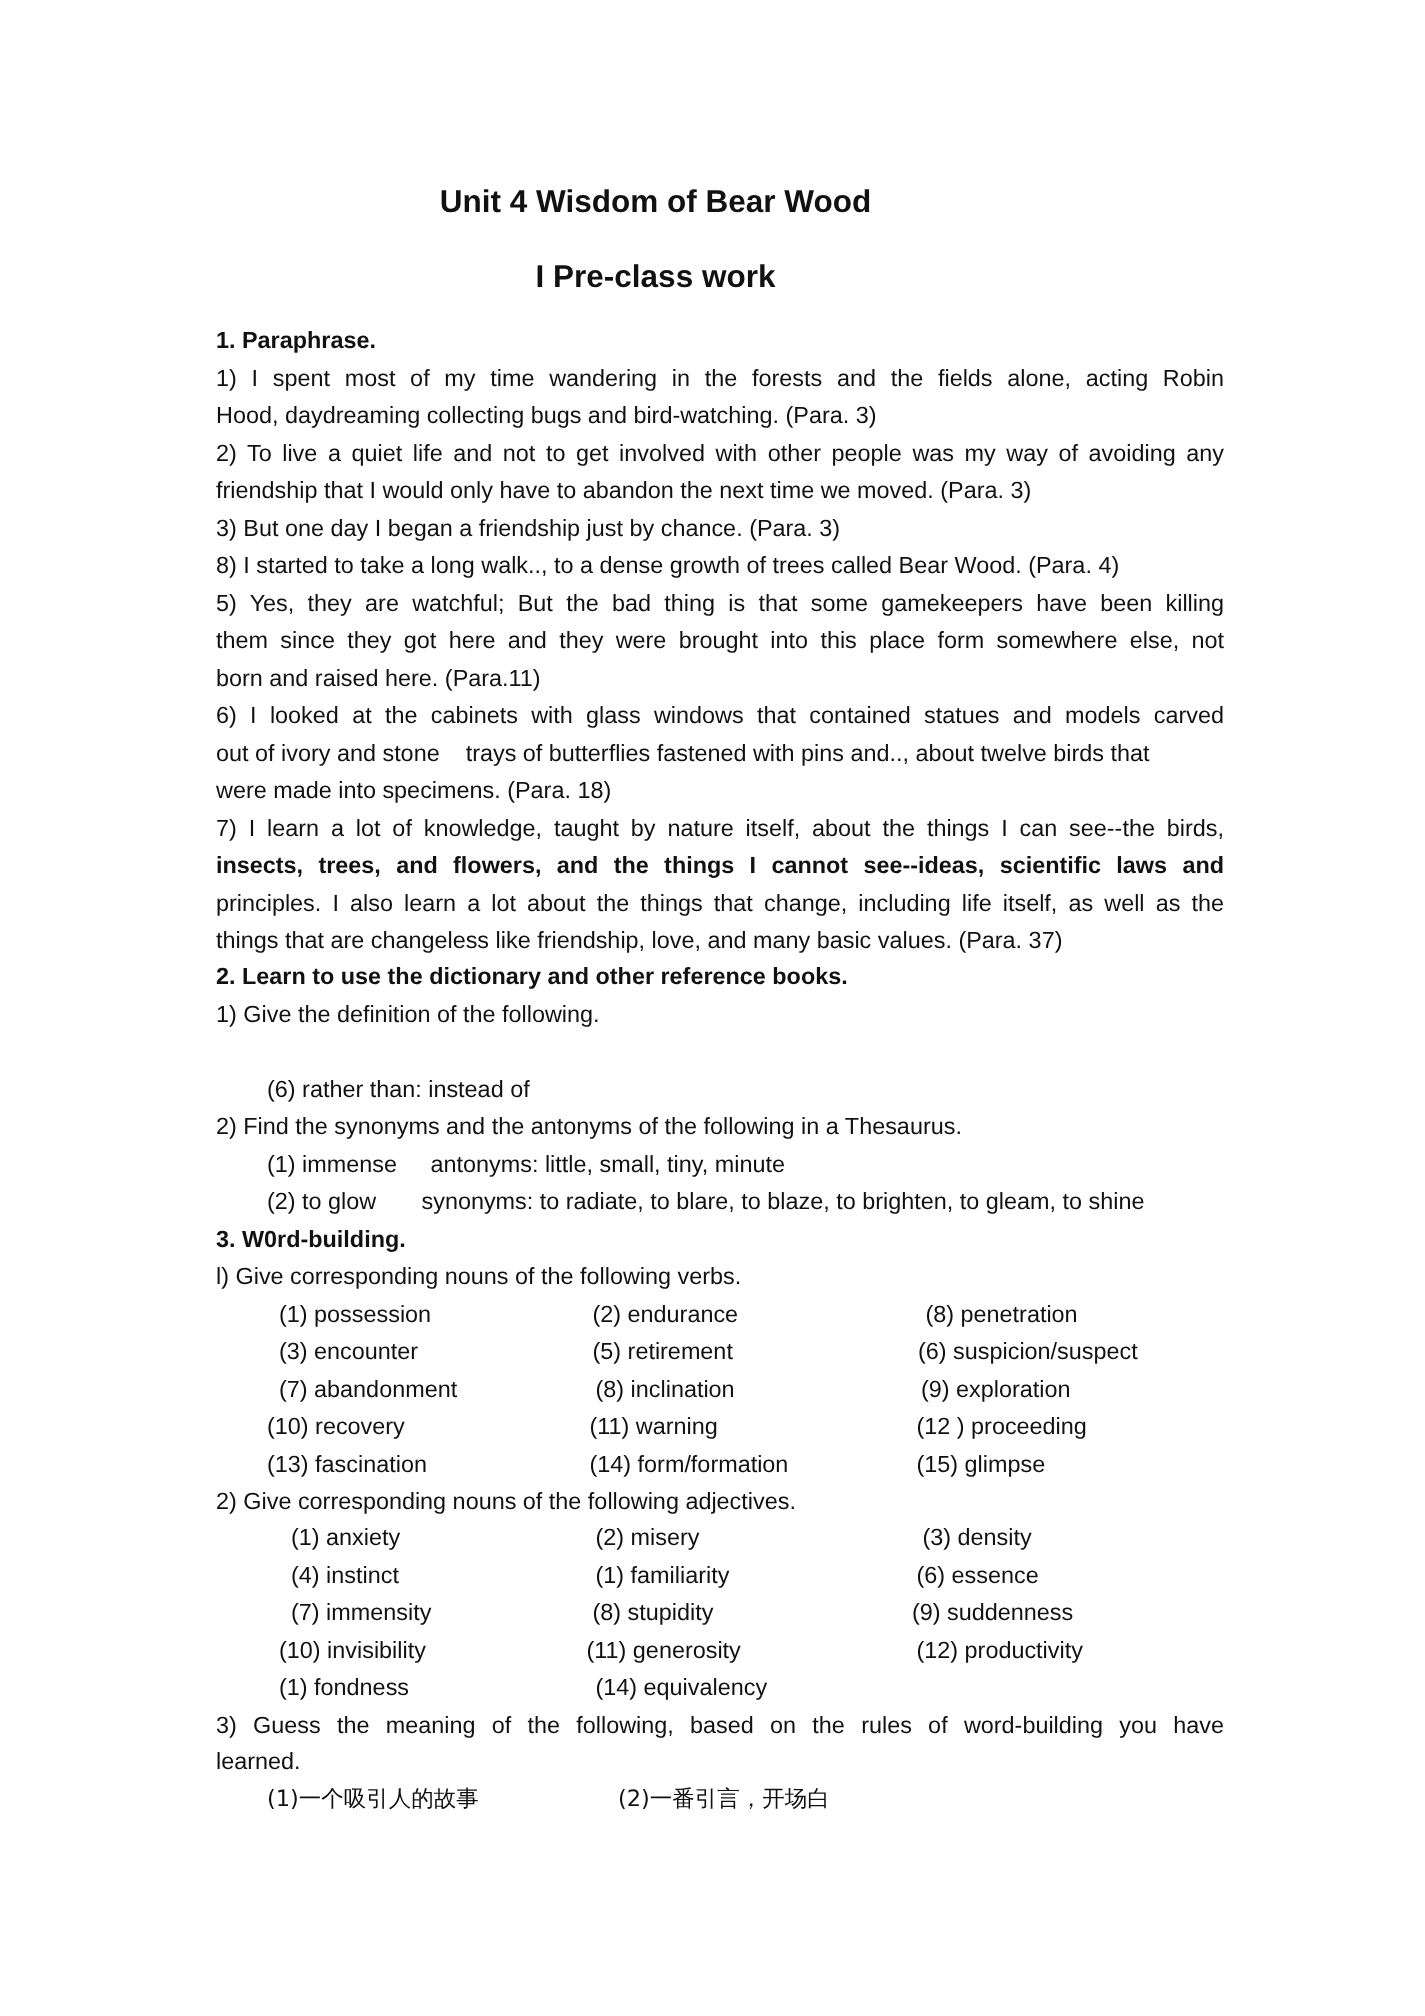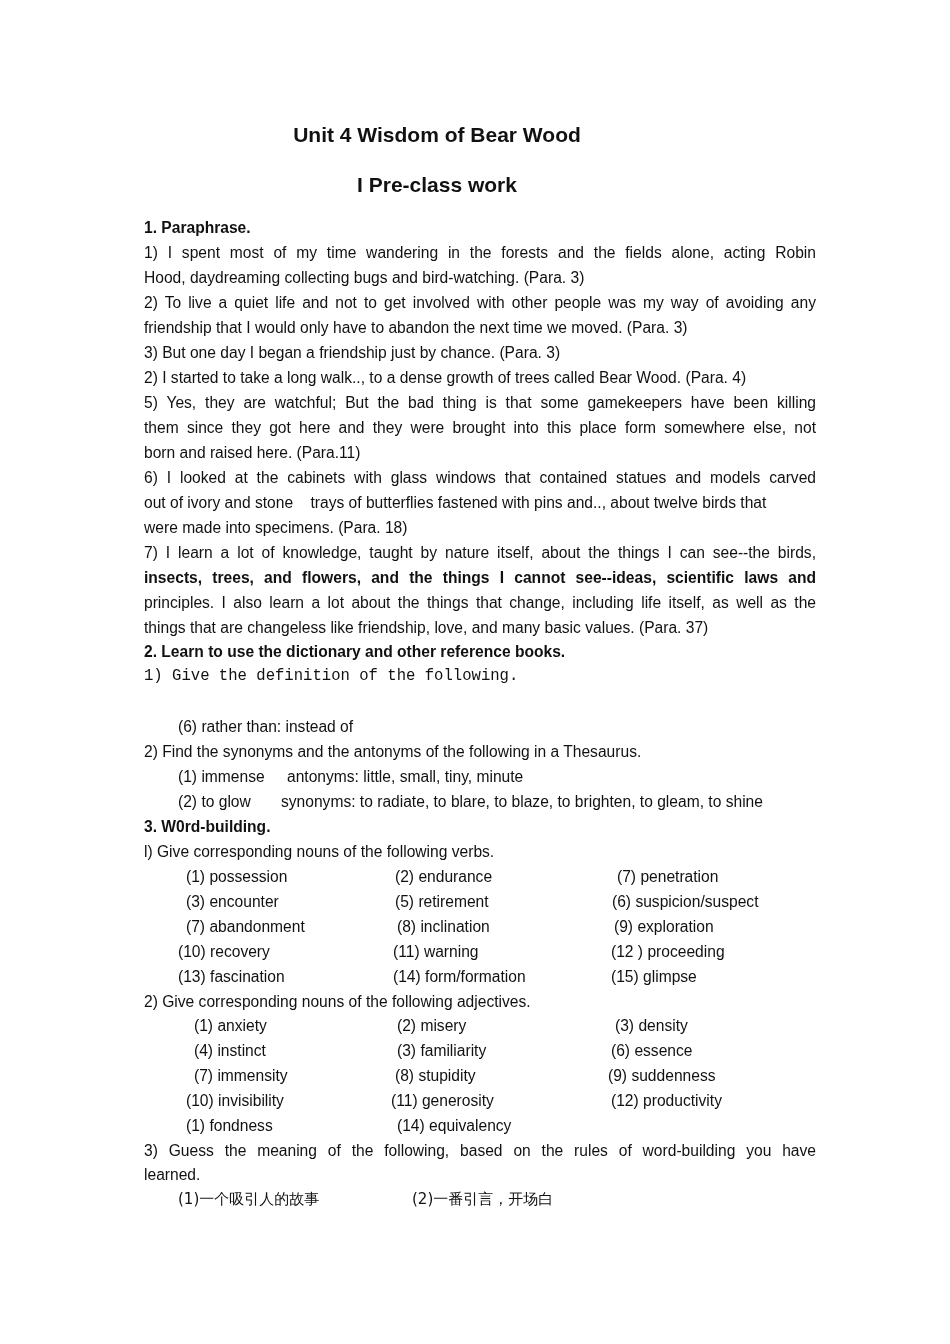--- a/index.html
+++ b/index.html
@@ -23,47 +23,47 @@
 
   <div class="title" style="top:123px;">Unit 4 Wisdom of Bear Wood</div>
   <div class="title" style="top:173px;">I Pre-class work</div>
 
   <div class="line bold" style="top:215px;">1. Paraphrase.</div>
   <div class="line just" style="top:240px;">1) I spent most of my time wandering in the forests and the fields alone, acting Robin</div>
   <div class="line" style="top:265px;">Hood, daydreaming collecting bugs and bird-watching. (Para. 3)</div>
   <div class="line just" style="top:290px;">2) To live a quiet life and not to get involved with other people was my way of avoiding any</div>
   <div class="line" style="top:315px;">friendship that I would only have to abandon the next time we moved. (Para. 3)</div>
   <div class="line" style="top:340px;">3) But one day I began a friendship just by chance. (Para. 3)</div>
-  <div class="line" style="top:365px;">2) I started to take a long walk.., to a dense growth of trees called Bear Wood. (Para. 4)</div>
+  <div class="line" style="top:365px;">8) I started to take a long walk.., to a dense growth of trees called Bear Wood. (Para. 4)</div>
   <div class="line just" style="top:390px;">5) Yes, they are watchful; But the bad thing is that some gamekeepers have been killing</div>
   <div class="line just" style="top:415px;">them since they got here and they were brought into this place form somewhere else, not</div>
   <div class="line" style="top:440px;">born and raised here. (Para.11)</div>
   <div class="line just" style="top:465px;">6) I looked at the cabinets with glass windows that contained statues and models carved</div>
   <div class="line" style="top:490px; white-space:pre;">out of ivory and stone    trays of butterflies fastened with pins and.., about twelve birds that</div>
   <div class="line" style="top:515px;">were made into specimens. (Para. 18)</div>
   <div class="line just" style="top:540px;">7) I learn a lot of knowledge, taught by nature itself, about the things I can see--the birds,</div>
   <div class="line just" style="top:565px;font-weight:bold;">insects, trees, and flowers, and the things I cannot see--ideas, scientific laws and</div>
   <div class="line just" style="top:590px;">principles. I also learn a lot about the things that change, including life itself, as well as the</div>
   <div class="line" style="top:615px;">things that are changeless like friendship, love, and many basic values. (Para. 37)</div>
 
   <div class="line bold" style="top:639px;">2. Learn to use the dictionary and other reference books.</div>
-  <div class="line" style="top:664px;font-family:Liberation Mono, monospace;">1) Give the definition of the following.</div>
+  <div class="line" style="top:664px;">1) Give the definition of the following.</div>
   <div class="line ind1" style="top:714px;">(6) rather than: instead of</div>
   <div class="line" style="top:739px;">2) Find the synonyms and the antonyms of the following in a Thesaurus.</div>
   <div class="cell" style="top:764px; left:178px;">(1) immense</div>
   <div class="cell" style="top:764px; left:287px;">antonyms: little, small, tiny, minute</div>
   <div class="cell" style="top:789px; left:178px;">(2) to glow</div>
   <div class="cell" style="top:789px; left:281px;">synonyms: to radiate, to blare, to blaze, to brighten, to gleam, to shine</div>
 
   <div class="line bold" style="top:814px;">3. W0rd-building.</div>
   <div class="line" style="top:839px;">l) Give corresponding nouns of the following verbs.</div>
 
   <div class="cell" style="top:864px; left:186px;">(1) possession</div>
   <div class="cell" style="top:864px; left:395px;">(2) endurance</div>
-  <div class="cell" style="top:864px; left:617px;">(7) penetration</div>
+  <div class="cell" style="top:864px; left:617px;">(8) penetration</div>
 
   <div class="cell" style="top:889px; left:186px;">(3) encounter</div>
   <div class="cell" style="top:889px; left:395px;">(5) retirement</div>
   <div class="cell" style="top:889px; left:612px;">(6) suspicion/suspect</div>
 
   <div class="cell" style="top:914px; left:186px;">(7) abandonment</div>
   <div class="cell" style="top:914px; left:397px;">(8) inclination</div>
   <div class="cell" style="top:914px; left:614px;">(9) exploration</div>
 
   <div class="cell" style="top:939px; left:178px;">(10) recovery</div>
@@ -74,21 +74,21 @@
   <div class="cell" style="top:964px; left:393px;">(14) form/formation</div>
   <div class="cell" style="top:964px; left:611px;">(15) glimpse</div>
 
   <div class="line" style="top:989px;">2) Give corresponding nouns of the following adjectives.</div>
 
   <div class="cell" style="top:1013px; left:194px;">(1) anxiety</div>
   <div class="cell" style="top:1013px; left:397px;">(2) misery</div>
   <div class="cell" style="top:1013px; left:615px;">(3) density</div>
 
   <div class="cell" style="top:1038px; left:194px;">(4) instinct</div>
-  <div class="cell" style="top:1038px; left:397px;">(3) familiarity</div>
+  <div class="cell" style="top:1038px; left:397px;">(1) familiarity</div>
   <div class="cell" style="top:1038px; left:611px;">(6) essence</div>
 
   <div class="cell" style="top:1063px; left:194px;">(7) immensity</div>
   <div class="cell" style="top:1063px; left:395px;">(8) stupidity</div>
   <div class="cell" style="top:1063px; left:608px;">(9) suddenness</div>
 
   <div class="cell" style="top:1088px; left:186px;">(10) invisibility</div>
   <div class="cell" style="top:1088px; left:391px;">(11) generosity</div>
   <div class="cell" style="top:1088px; left:611px;">(12) productivity</div>
 

